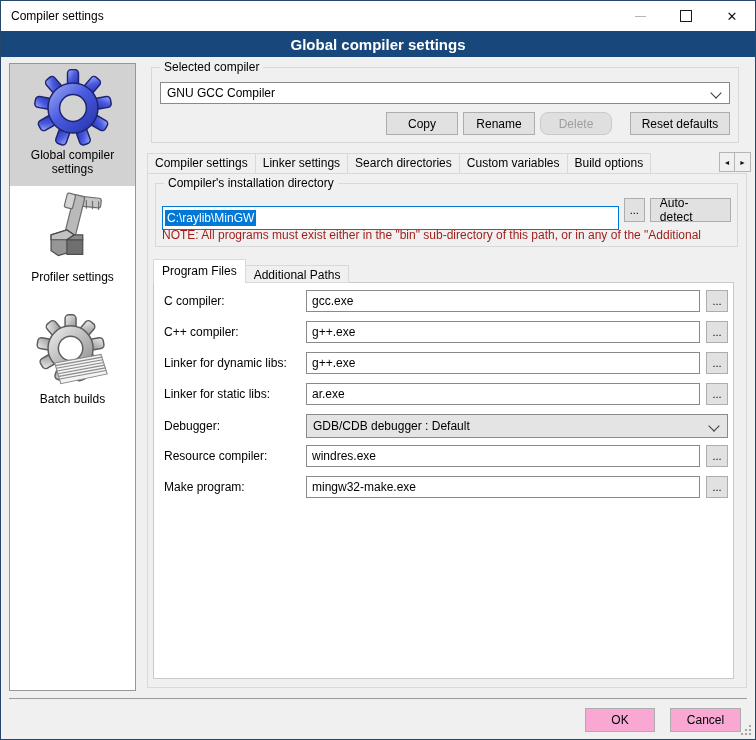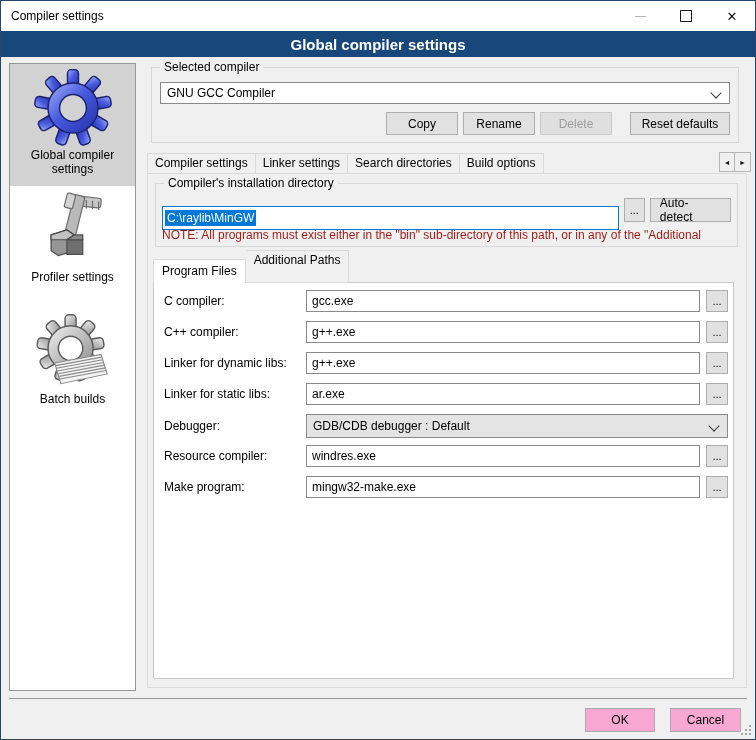--- a/index.html
+++ b/index.html
@@ -39,21 +39,21 @@
   .combo.main{left:8px;top:14px;right:8px;}
   .chev{position:absolute;right:9px;top:6px;width:7px;height:7px;border-right:1.4px solid #3a3a3a;
     border-bottom:1.4px solid #3a3a3a;transform:rotate(45deg);}
   .btn-row{position:absolute;left:8px;right:8px;top:44px;height:23px;display:flex;justify-content:flex-end;align-items:center;}
   .btn{box-sizing:border-box;height:23px;background:#e1e1e1;border:1px solid #adadad;
     display:flex;align-items:center;justify-content:center;font-size:12px;color:#000;}
   .btn.disabled{color:#9e9e9e;border-color:#c9c9c9;background:#dfdfdf;}
   .b-setdef{width:118px;margin-right:16px;}
   .b-copy{width:72px;margin-right:5px;}
   .b-rename{width:72px;margin-right:5px;}
-  .b-delete{width:72px;margin-right:18px;}
+  .b-delete{width:72px;margin-right:18px;border-radius:8px;}
   .b-reset{width:100px;}
 
   
   .tabs{position:absolute;left:146px;top:150px;width:572px;height:23px;display:flex;align-items:flex-end;
     overflow:hidden;white-space:nowrap;z-index:3;}
   .tab{box-sizing:border-box;height:21px;line-height:19px;padding:0 7px;background:#f0f0f0;
     border:1px solid #d9d9d9;border-left:none;flex:0 0 auto;}
   .tab:first-child{border-left:1px solid #d9d9d9;}
   .tab.active{height:23px;line-height:22px;background:#fff;border-bottom:none;border-left:1px solid #d9d9d9;}
   .tab-arrows{position:absolute;left:718px;top:151px;display:flex;z-index:3;}
@@ -72,21 +72,21 @@
     display:flex;align-items:center;padding:0 2px;overflow:hidden;margin-top:16px;}
   .path-sel{background:#0078d7;color:#fff;padding:1px 2px;white-space:pre;}
   .mini-btn{box-sizing:border-box;width:21px;height:24px;margin-left:5px;background:#e1e1e1;border:1px solid #adadad;
     display:flex;align-items:center;justify-content:center;font-size:11px;line-height:1;}
   .autodetect{box-sizing:border-box;height:24px;margin-left:5px;padding:0 9px;background:#e1e1e1;border:1px solid #adadad;
     display:flex;align-items:center;}
   .note{position:absolute;left:6px;top:44px;right:2px;color:#9e1c16;white-space:nowrap;overflow:hidden;font-size:12px;}
 
   
   .subtabs{position:absolute;left:152px;top:258px;height:24px;display:flex;align-items:flex-end;z-index:3;}
-  .subtab{box-sizing:border-box;height:33px;line-height:19px;padding:0 8px;background:#f0f0f0;
+  .subtab{box-sizing:border-box;height:18px;line-height:19px;padding:0 8px;background:#f0f0f0;
     border:1px solid #d9d9d9;border-left:none;}
   .subtab.active{height:24px;line-height:23px;background:#fff;border-bottom:none;border-left:1px solid #d9d9d9;}
   .inner-panel{position:absolute;left:152px;top:281px;width:581px;height:397px;background:#fff;
     border:1px solid #c9c9c9;box-sizing:border-box;z-index:2;padding-top:7px;}
   .frow{display:flex;align-items:center;height:22px;margin:0 5px 9px 10px;}
   .frow.tall{height:24px;margin-bottom:7px;}
   .flabel{width:142px;flex:0 0 142px;font-size:12px;}
   .ftext{box-sizing:border-box;flex:1;height:22px;background:#fff;border:1px solid #8a8a8a;
     font-family:"Liberation Sans","DejaVu Sans",sans-serif;font-size:12px;padding:0 5px;color:#000;outline:none;}
   .fbrowse{box-sizing:border-box;width:22px;height:22px;margin-left:6px;background:#e1e1e1;border:1px solid #adadad;
@@ -237,20 +237,21 @@
       <div class="btn b-reset">
         <span>Reset defaults</span>
       </div>
     </div>
   </div>
 
   <div class="tabs">
     <div class="tab"><span>Compiler settings</span></div>
     <div class="tab"><span>Linker settings</span></div>
     <div class="tab"><span>Search directories</span></div>
+    <div class="tab"><span>Custom variables</span></div>
     <div class="tab"><span>Build options</span></div>
   </div>
   <div class="tab-arrows">
     <div class="tab-arrow">
         <span>◄</span>
       </div>
     <div class="tab-arrow">
         <span>►</span>
       </div>
   </div>

